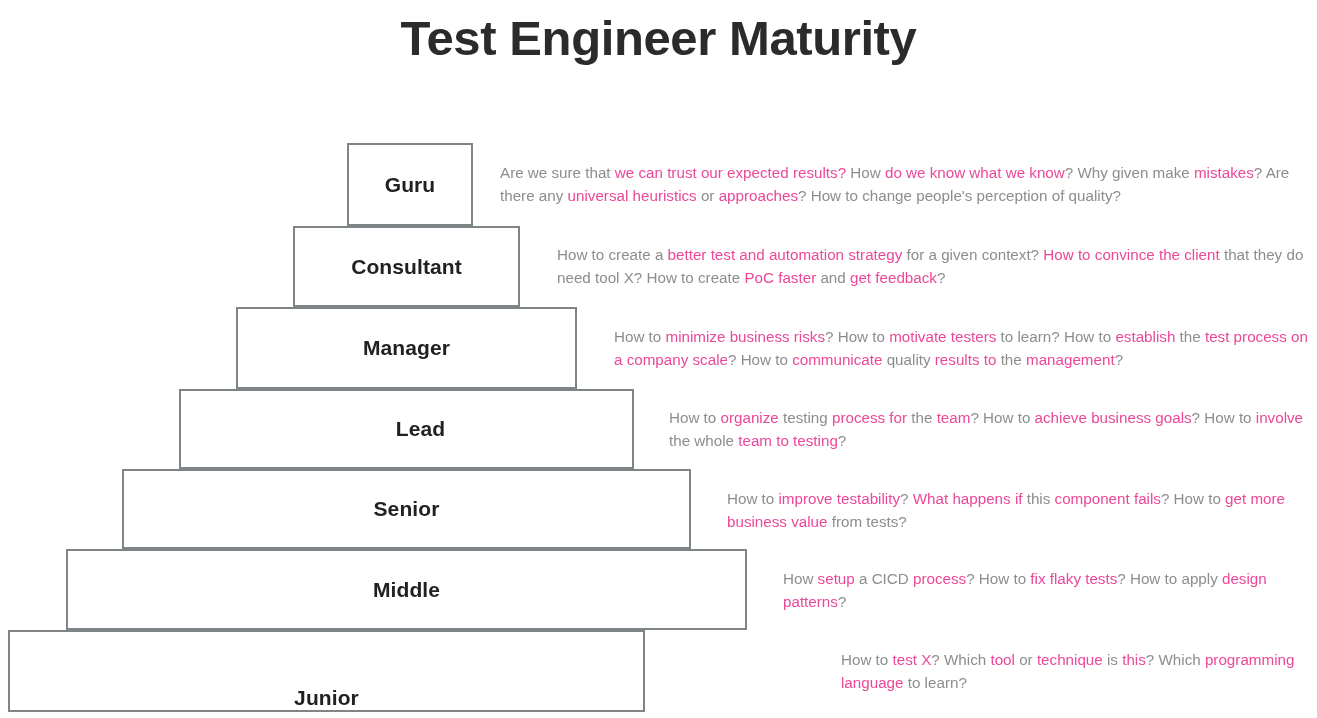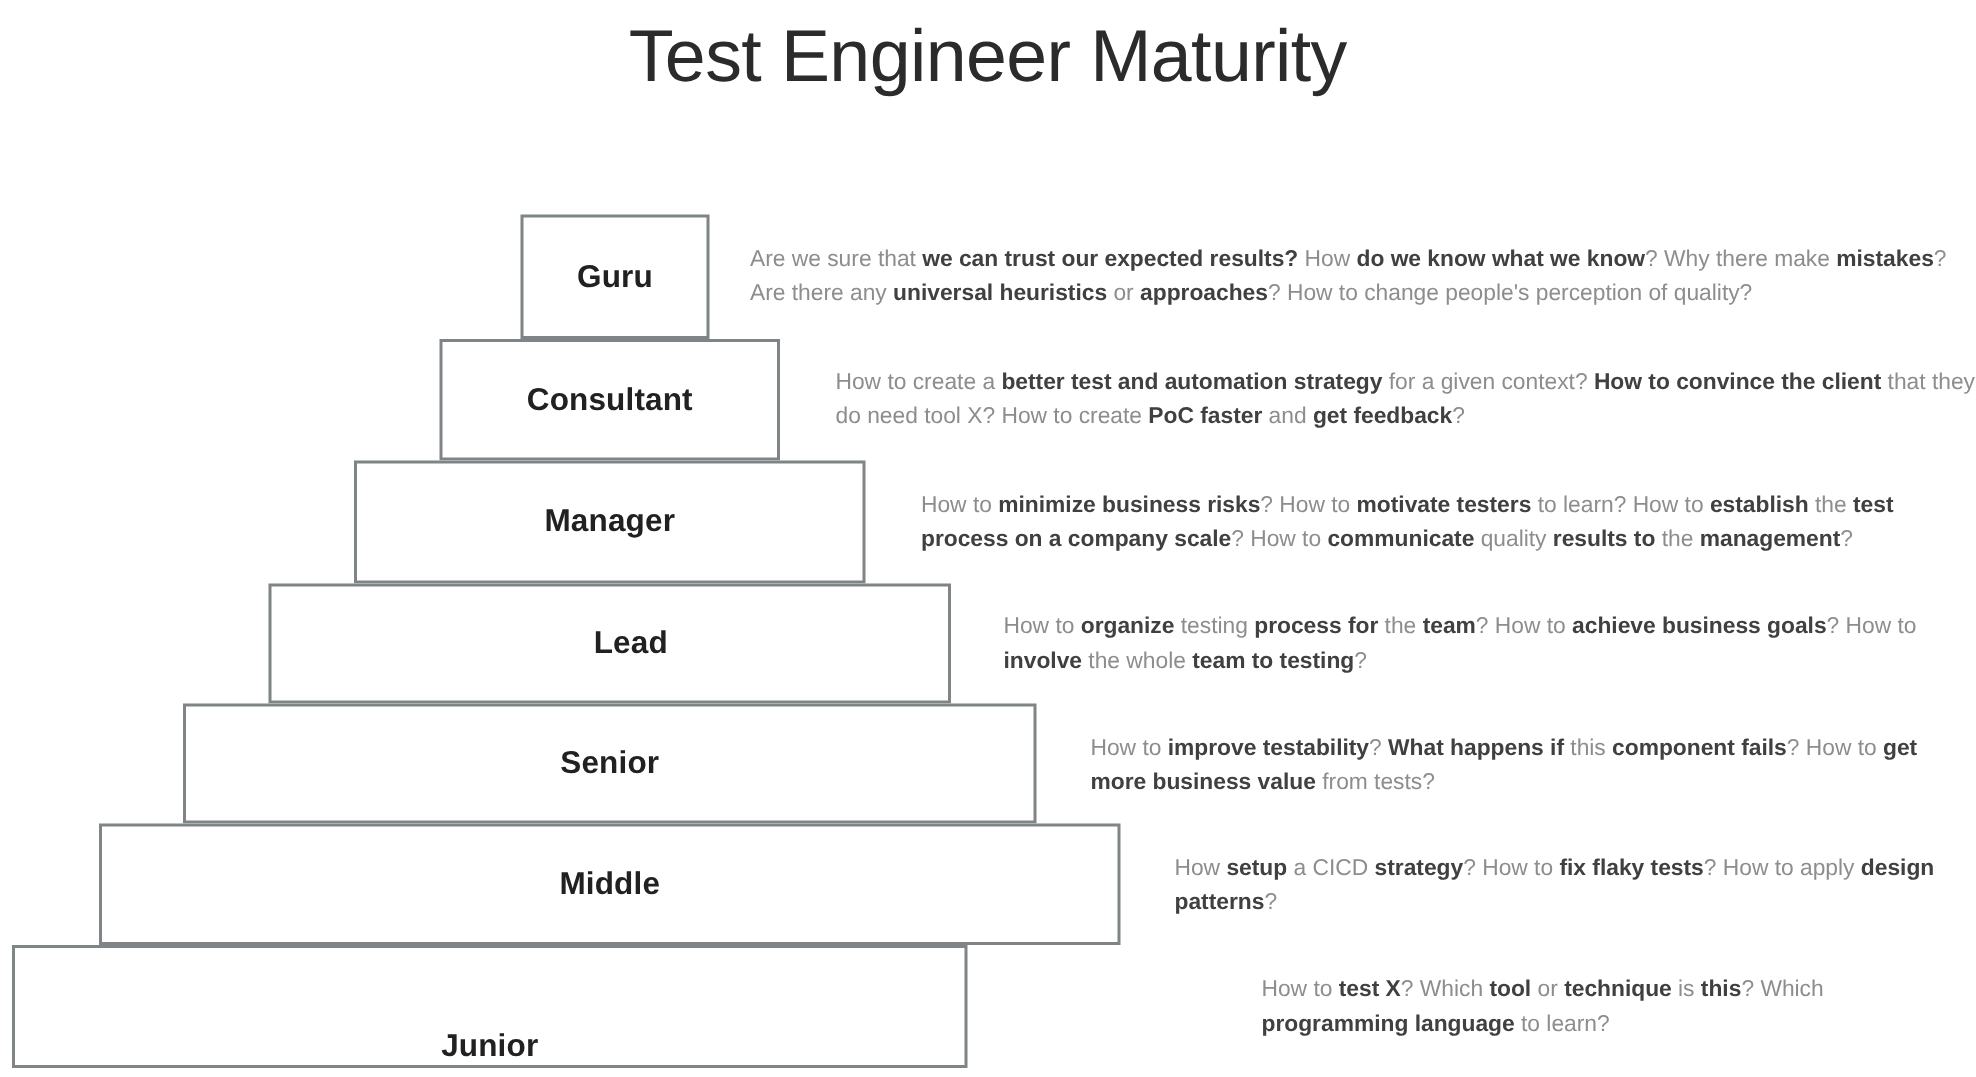--- a/index.html
+++ b/index.html
@@ -20,21 +20,21 @@
     height: 718px;
     background: #ffffff;
   }
   #page-title {
     position: absolute;
     left: 0;
     top: 2px;
     width: 1317px;
     text-align: center;
     font-size: 49px;
-    font-weight: normal;
+    font-weight: bold;
     letter-spacing: -0.4px;
     color: #2b2b2b;
     line-height: 72px;
     white-space: nowrap;
   }
   .level-box {
     position: absolute;
     box-sizing: border-box;
     border: 2px solid #7f8486;
     background: #ffffff;
@@ -52,55 +52,55 @@
   .level-desc {
     position: absolute;
     box-sizing: border-box;
     font-size: 15.2px;
     line-height: 22.5px;
     color: #8d8d8d;
     font-weight: normal;
     text-align: left;
   }
   .level-desc b {
-    color: #404040;
-    font-weight: bold;
+    color: #ec4899;
+    font-weight: normal;
   }
 </style>
 </head>
 <body>
 
 <div id="page">
 
   <div id="page-title">Test Engineer Maturity</div>
 
   <div id="pyramid-container">
       <div class="level-box" style="left: 347px; top: 143px; width: 126px; height: 83px;">
         <span class="level-label">Guru</span>
       </div>
-      <div class="level-desc" style="left: 500px; top: 162px; width: 818px;"><span>Are we sure that </span><b>we can trust our expected results?</b><span> How </span><b>do we know what we know</b><span>? Why there make </span><b>mistakes</b><span>? Are there any </span><b>universal heuristics</b><span> or </span><b>approaches</b><span>? How to change people's perception of quality?</span></div>
+      <div class="level-desc" style="left: 500px; top: 162px; width: 818px;"><span>Are we sure that </span><b>we can trust our expected results?</b><span> How </span><b>do we know what we know</b><span>? Why given make </span><b>mistakes</b><span>? Are there any </span><b>universal heuristics</b><span> or </span><b>approaches</b><span>? How to change people's perception of quality?</span></div>
       <div class="level-box" style="left: 293px; top: 226px; width: 227px; height: 81px;">
         <span class="level-label">Consultant</span>
       </div>
       <div class="level-desc" style="left: 557px; top: 244px; width: 760px;"><span>How to create a </span><b>better test and automation strategy</b><span> for a given context? </span><b>How to convince the client</b><span> that they do need tool X? How to create </span><b>PoC faster</b><span> and </span><b>get feedback</b><span>?</span></div>
       <div class="level-box" style="left: 236px; top: 307px; width: 341px; height: 82px;">
         <span class="level-label">Manager</span>
       </div>
       <div class="level-desc" style="left: 614px; top: 326px; width: 703px;"><span>How to </span><b>minimize business risks</b><span>? How to </span><b>motivate testers</b><span> to learn? How to </span><b>establish</b><span> the </span><b>test process on a company scale</b><span>? How to </span><b>communicate</b><span> quality </span><b>results to</b><span> the </span><b>management</b><span>?</span></div>
       <div class="level-box" style="left: 179px; top: 389px; width: 455px; height: 80px; padding-left: 28px;">
         <span class="level-label">Lead</span>
       </div>
       <div class="level-desc" style="left: 669px; top: 407px; width: 648px;"><span>How to </span><b>organize</b><span> testing </span><b>process for</b><span> the </span><b>team</b><span>? How to </span><b>achieve business goals</b><span>? How to </span><b>involve</b><span> the whole </span><b>team to testing</b><span>?</span></div>
       <div class="level-box" style="left: 122px; top: 469px; width: 569px; height: 80px;">
         <span class="level-label">Senior</span>
       </div>
       <div class="level-desc" style="left: 727px; top: 488px; width: 590px;"><span>How to </span><b>improve testability</b><span>? </span><b>What happens if</b><span> this </span><b>component fails</b><span>? How to </span><b>get more business value</b><span> from tests?</span></div>
       <div class="level-box" style="left: 66px; top: 549px; width: 681px; height: 81px;">
         <span class="level-label">Middle</span>
       </div>
-      <div class="level-desc" style="left: 783px; top: 568px; width: 534px;"><span>How </span><b>setup</b><span> a CICD </span><b>strategy</b><span>? How to </span><b>fix flaky tests</b><span>? How to apply </span><b>design patterns</b><span>?</span></div>
+      <div class="level-desc" style="left: 783px; top: 568px; width: 534px;"><span>How </span><b>setup</b><span> a CICD </span><b>process</b><span>? How to </span><b>fix flaky tests</b><span>? How to apply </span><b>design patterns</b><span>?</span></div>
       <div class="level-box" style="left: 8px; top: 630px; width: 637px; height: 82px; align-items: flex-end;">
         <span class="level-label">Junior</span>
       </div>
       <div class="level-desc" style="left: 841px; top: 649px; width: 476px;"><span>How to </span><b>test X</b><span>? Which </span><b>tool</b><span> or </span><b>technique</b><span> is </span><b>this</b><span>? Which </span><b>programming language</b><span> to learn?</span></div>
     </div>
 
 </div>
 
 </body></html>

